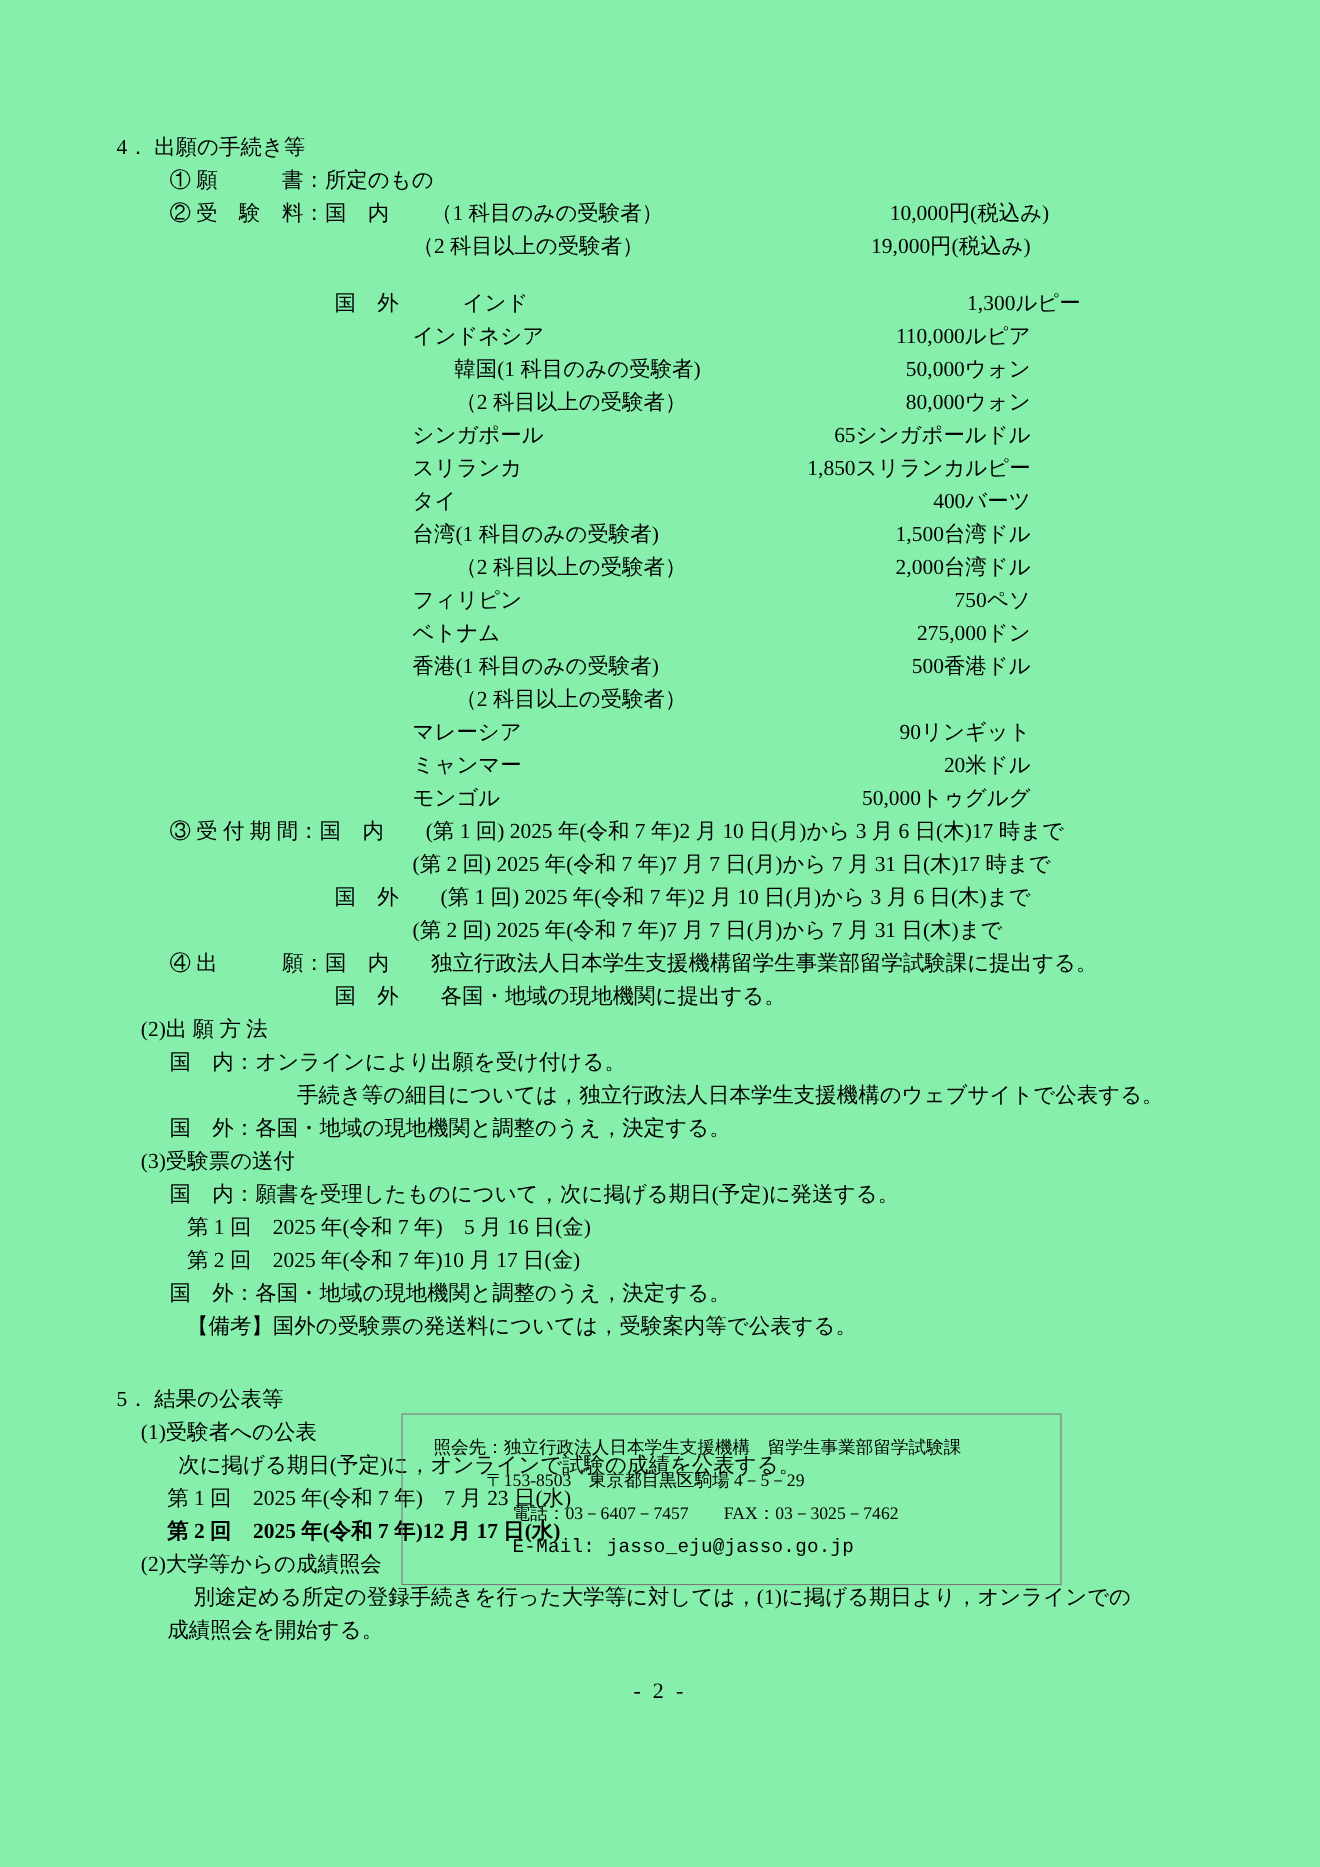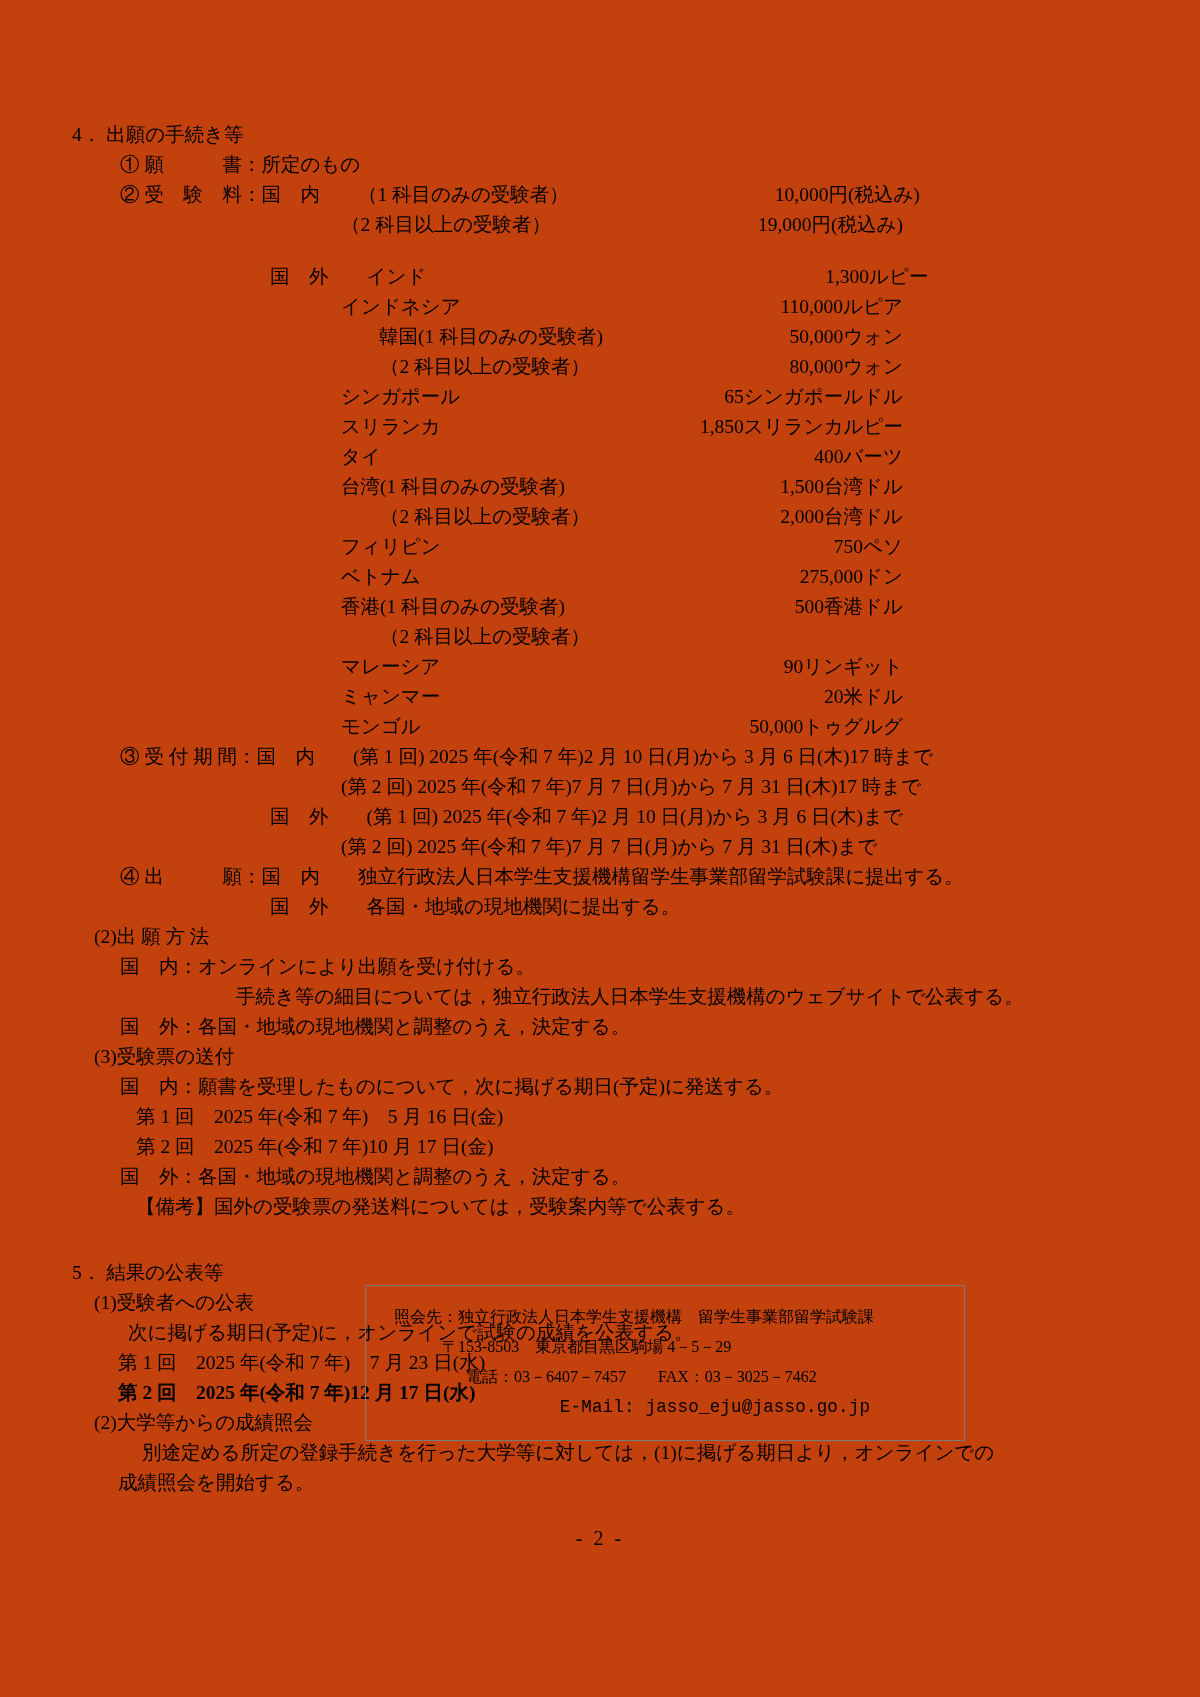--- a/index.html
+++ b/index.html
@@ -9,23 +9,23 @@
   }
   body {
     font-family: "Liberation Serif", "DejaVu Serif", serif;
     color: #000000;
   }
   .page {
     position: relative;
     width: 1200px;
     height: 1697px;
     margin: 0 auto;
-    background: #c2410c;
+    background: #86efac;
     box-sizing: border-box;
-    padding: 120px 110px 0 72px;
+    padding: 120px 110px 0 106px;
     font-size: 19.5px;
     line-height: 1.0;
     overflow: hidden;
   }
 
   
   .line {
     display: block;
     white-space: pre;
     height: 30px;
@@ -82,21 +82,20 @@
     white-space: pre;
     height: 30px;
     line-height: 30px;
     padding-left: 28px;
     font-size: 16px;
   }
   .contact-line.mono {
     font-family: "Liberation Mono", "DejaVu Sans Mono", monospace;
     font-size: 17.5px;
     letter-spacing: 0.2px;
-    text-align: center;
   }
   .contact-line.ind1 { padding-left: 76px; }
   .contact-line.ind2 { padding-left: 100px; }
 
   .page-number {
     position: absolute;
     left: 0;
     right: 0;
     top: 1528px;
     text-align: center;
@@ -127,21 +126,21 @@
     <span class="cat" style="width:262px;">（2 科目以上の受験者）</span>
     <span class="amt-col">19,000円(税込み)</span>
   </div>
 
   <div class="blank"></div>
 
   <div class="row i2">
     <span class="lead" style="width:150px;">&nbsp;</span>
     <span class="lead">国　外</span>
     <span class="lead" style="width:38px;">&nbsp;</span>
-    <span class="cat" style="width:262px;">インド</span>
+    <span class="cat" style="width:262px;margin-left:20px;">インド</span>
     <span class="amt-col">1,300ルピー</span>
   </div>
 
   <div class="row i2">
     <span class="lead" style="width:221px;">&nbsp;</span>
     <span class="cat" style="width:262px;">インドネシア</span>
     <span class="amt-col">110,000ルピア</span>
   </div>
   <div class="row i2">
     <span class="lead" style="width:221px;">&nbsp;</span>

